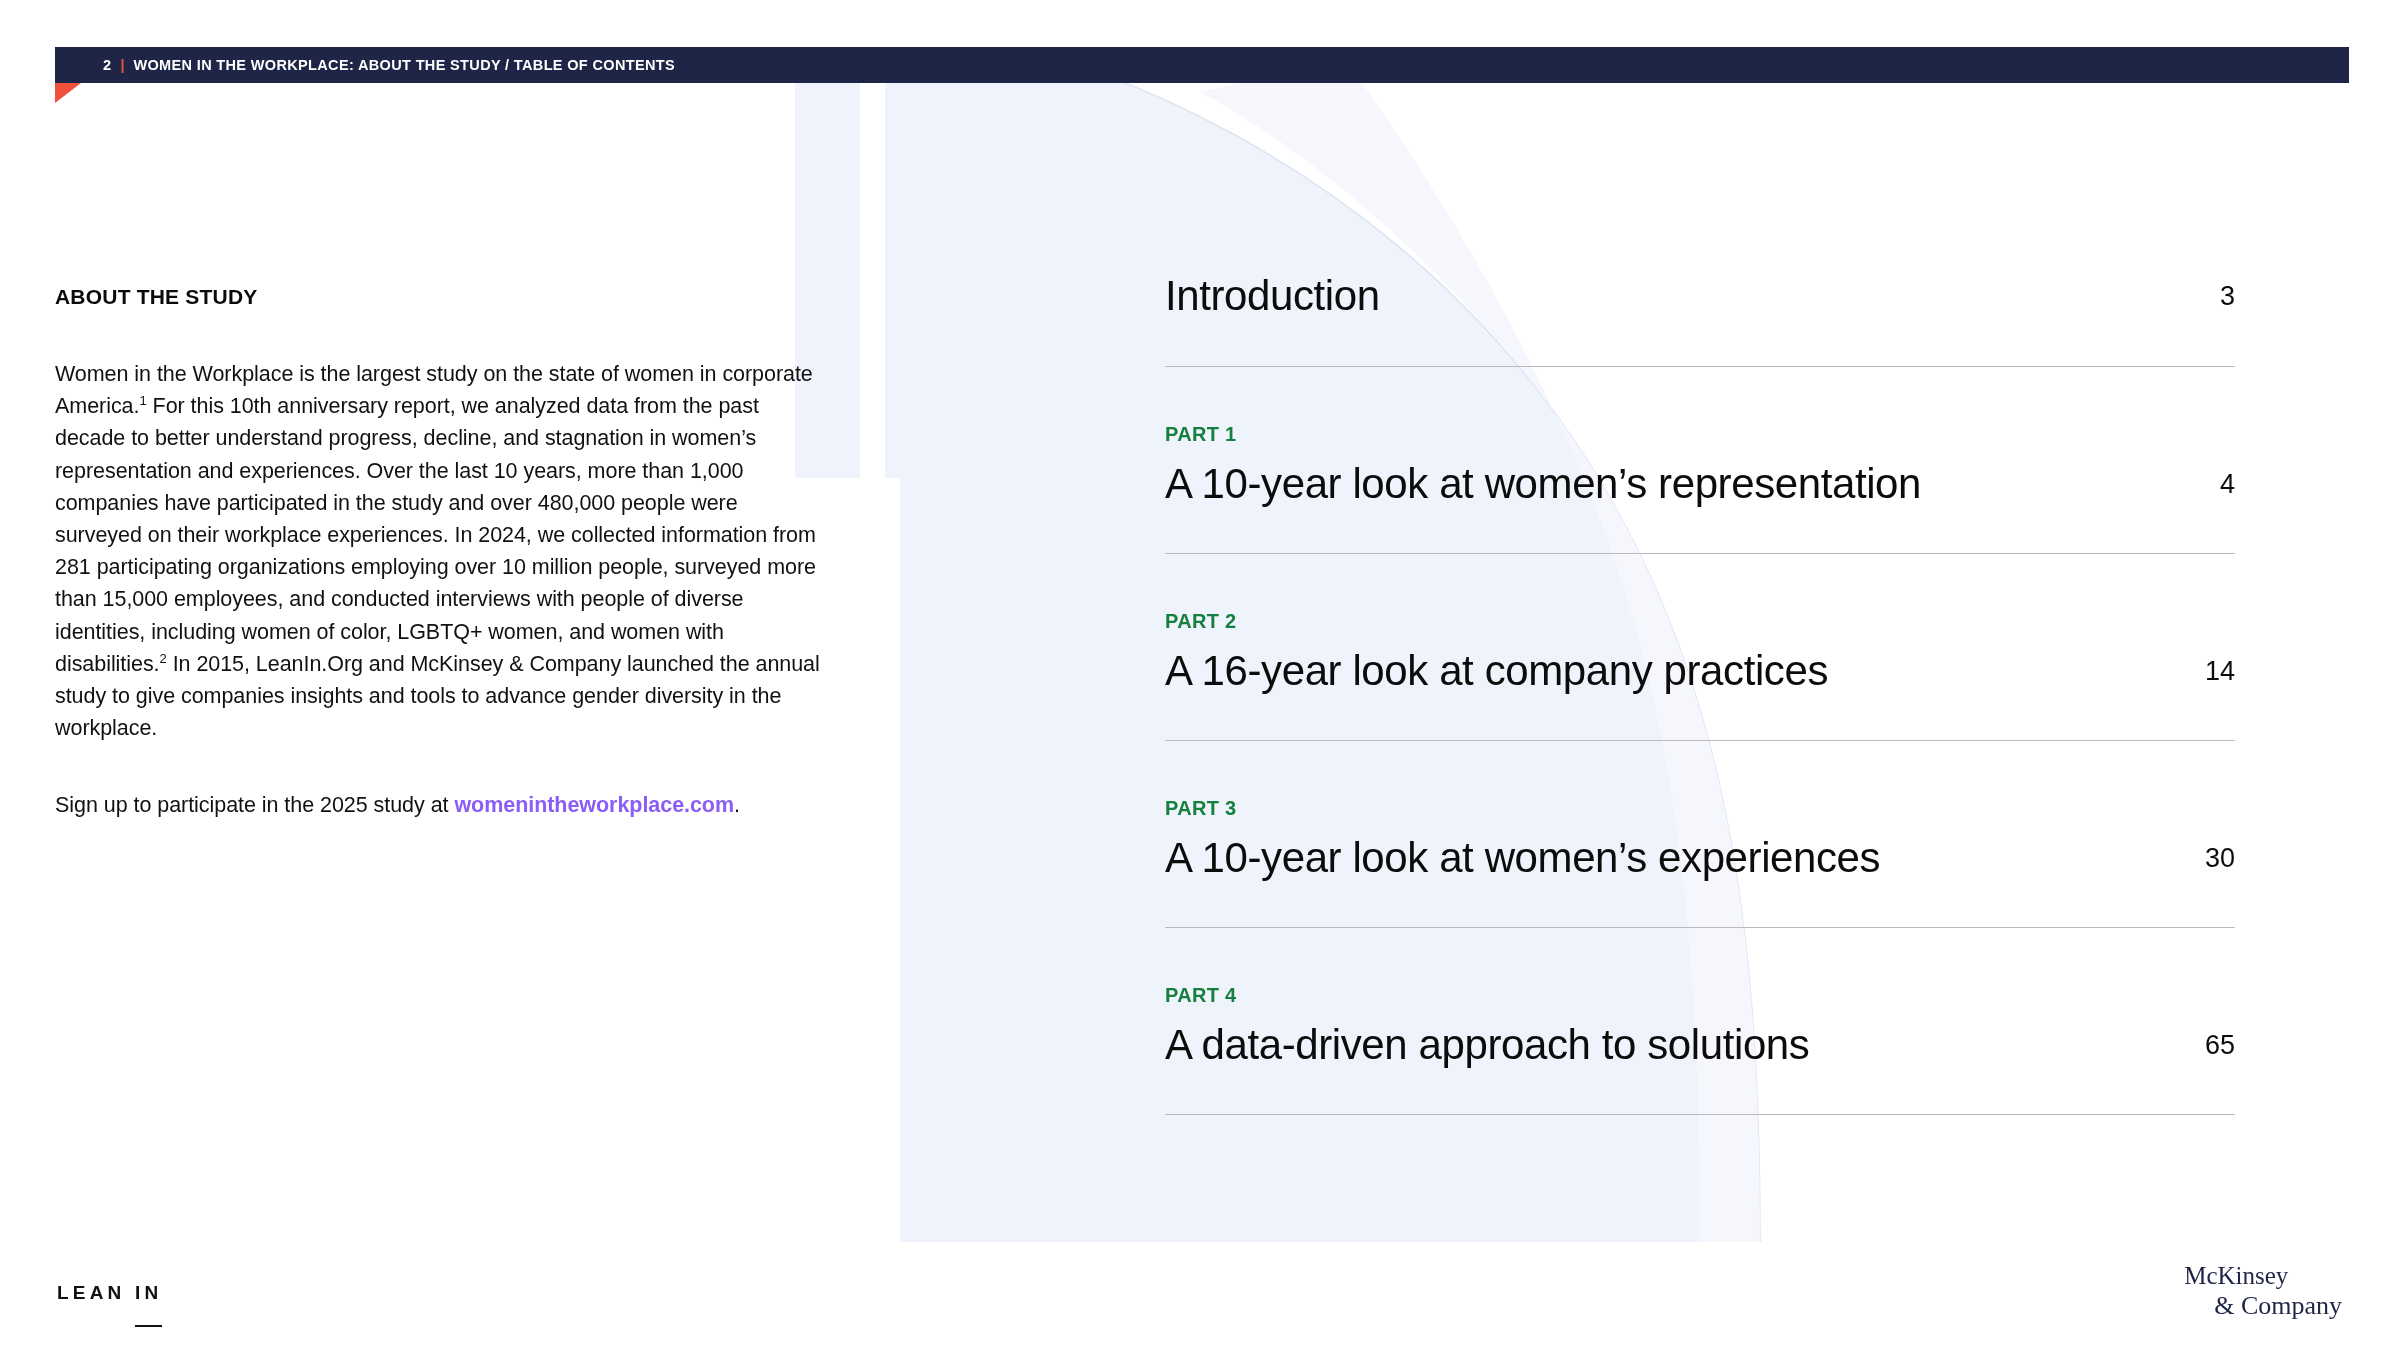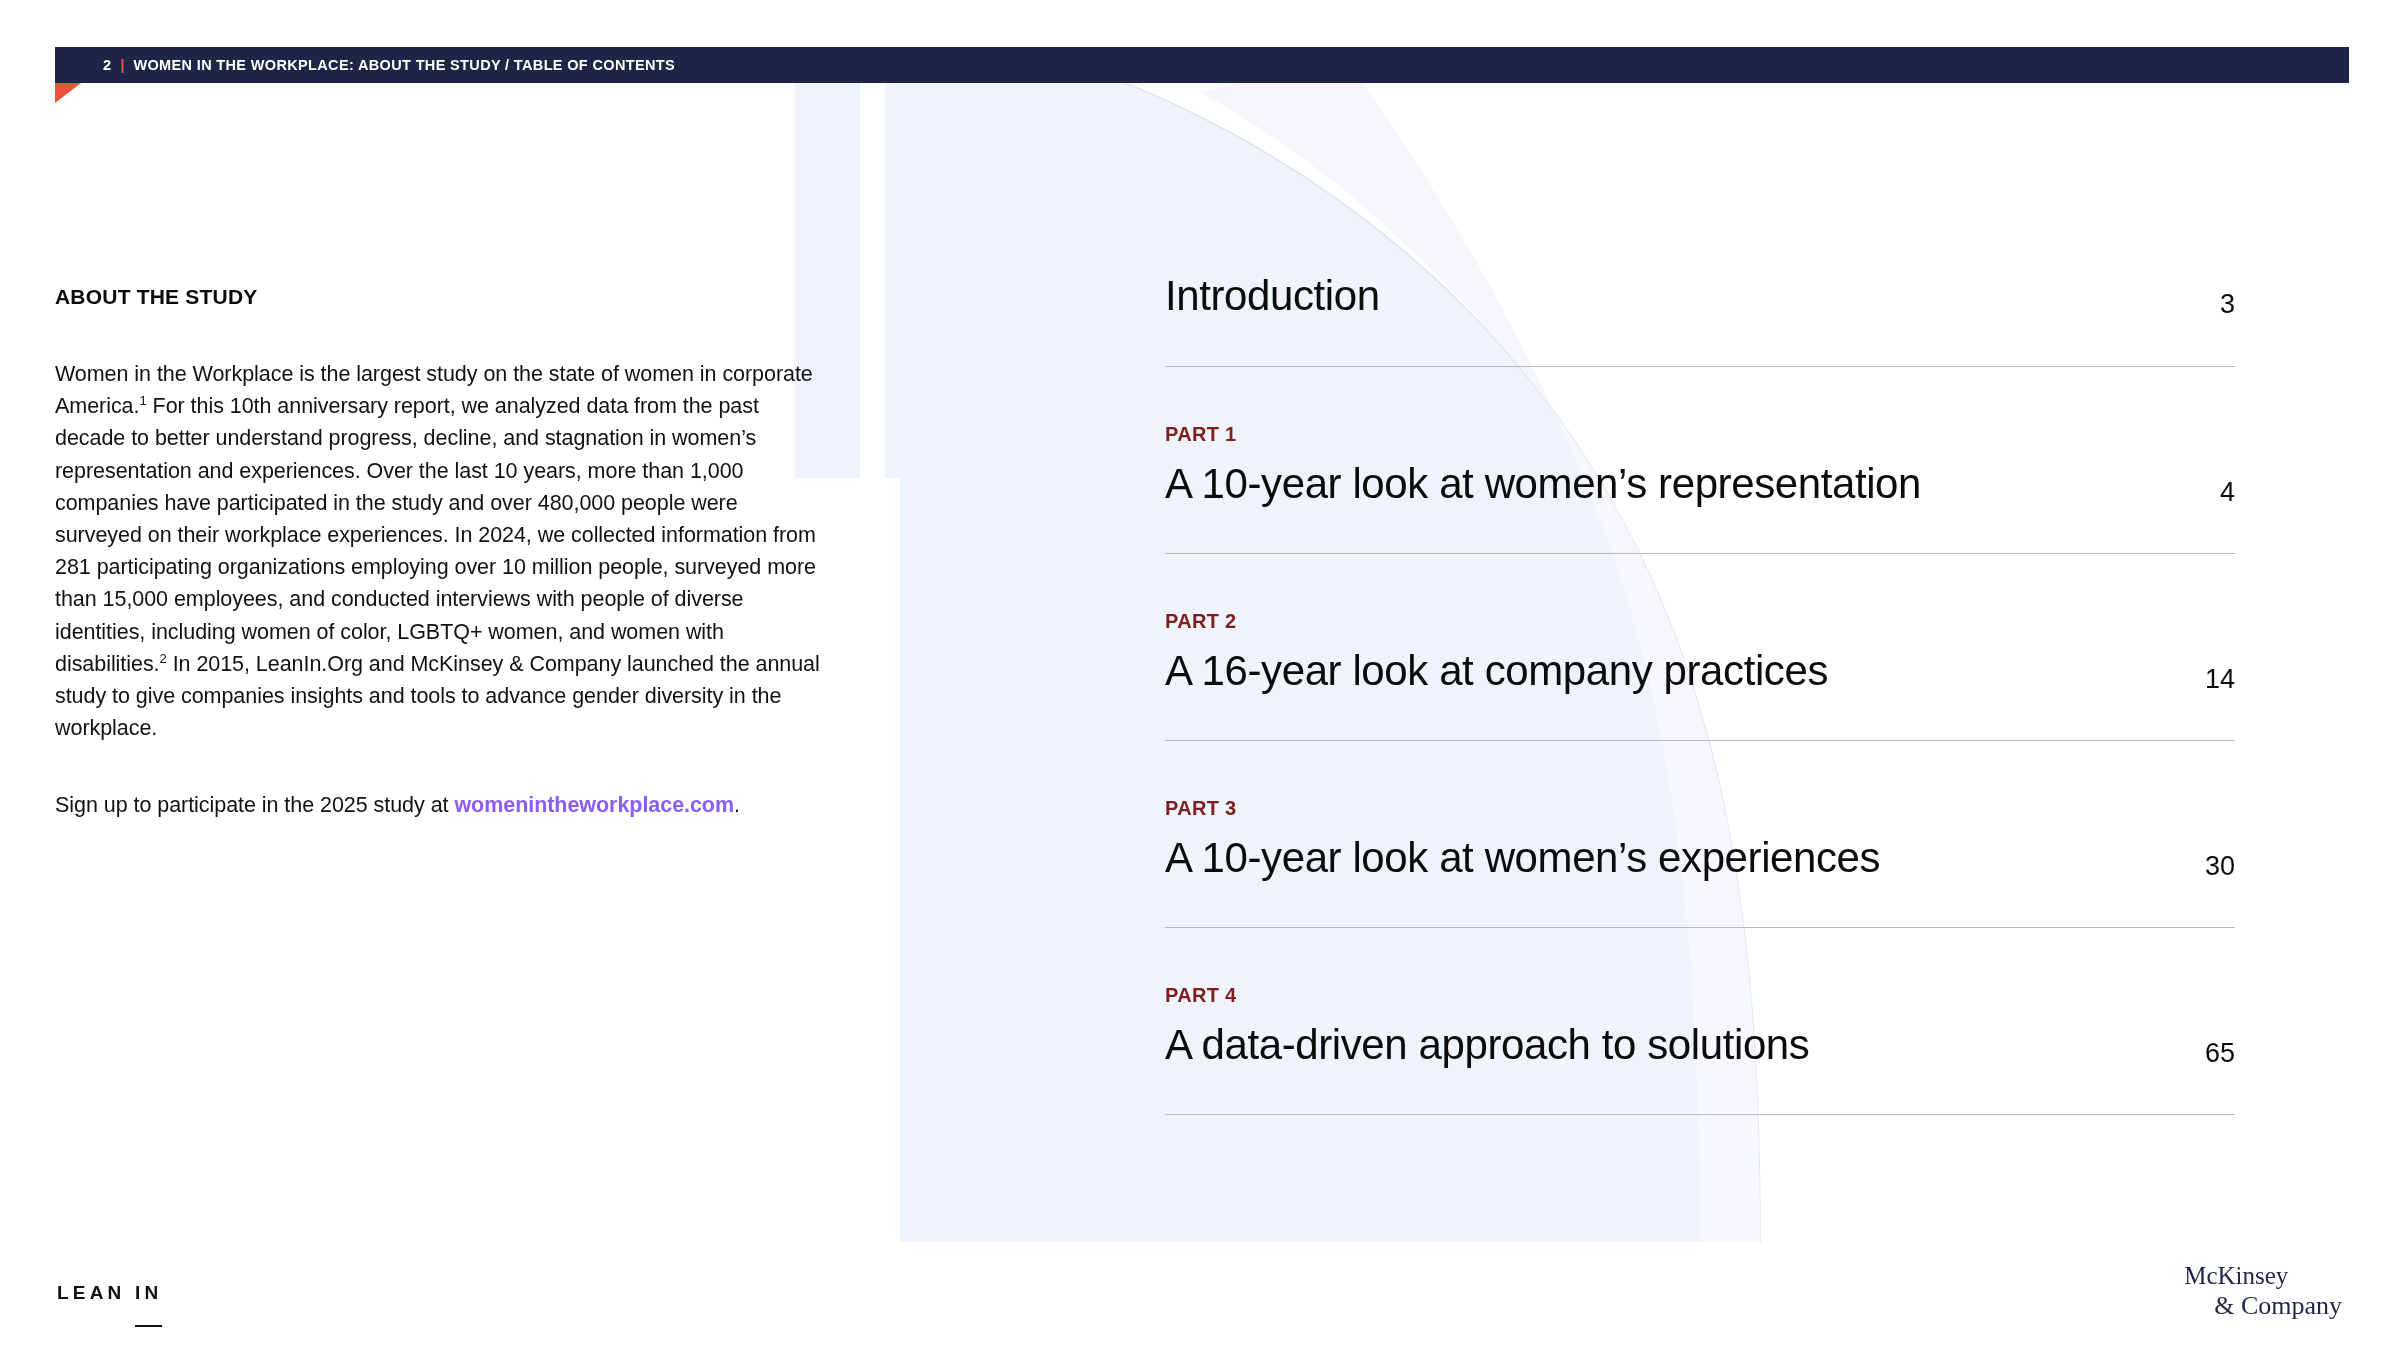--- a/index.html
+++ b/index.html
@@ -112,41 +112,41 @@
   .toc {
     position: absolute;
     left: 1165px;
     top: 272px;
     width: 1070px;
     z-index: 20;
   }
   .toc-entry { position: relative; }
   .toc-row {
     display: flex;
-    align-items: flex-end;
+    align-items: center;
     justify-content: space-between;
   }
   .toc-title {
     font-size: 42px;
     font-weight: 400;
     color: #0C0C0C;
     letter-spacing: -0.4px;
     font-family: "Liberation Sans", sans-serif;
   }
   .toc-page {
     font-size: 27px;
     color: #0C0C0C;
     font-family: "Liberation Sans", sans-serif;
     flex: 0 0 auto;
     margin-left: 24px;
   }
   .toc-part {
     font-size: 20px;
     font-weight: bold;
-    color: #7f1d1d;
+    color: #15803d;
     letter-spacing: 0.3px;
     margin-bottom: 14px;
   }
   .toc-rule {
     height: 1px;
     background: #B9B9BE;
     width: 100%;
   }
 
   .entry-intro .toc-row { padding-bottom: 0; }

